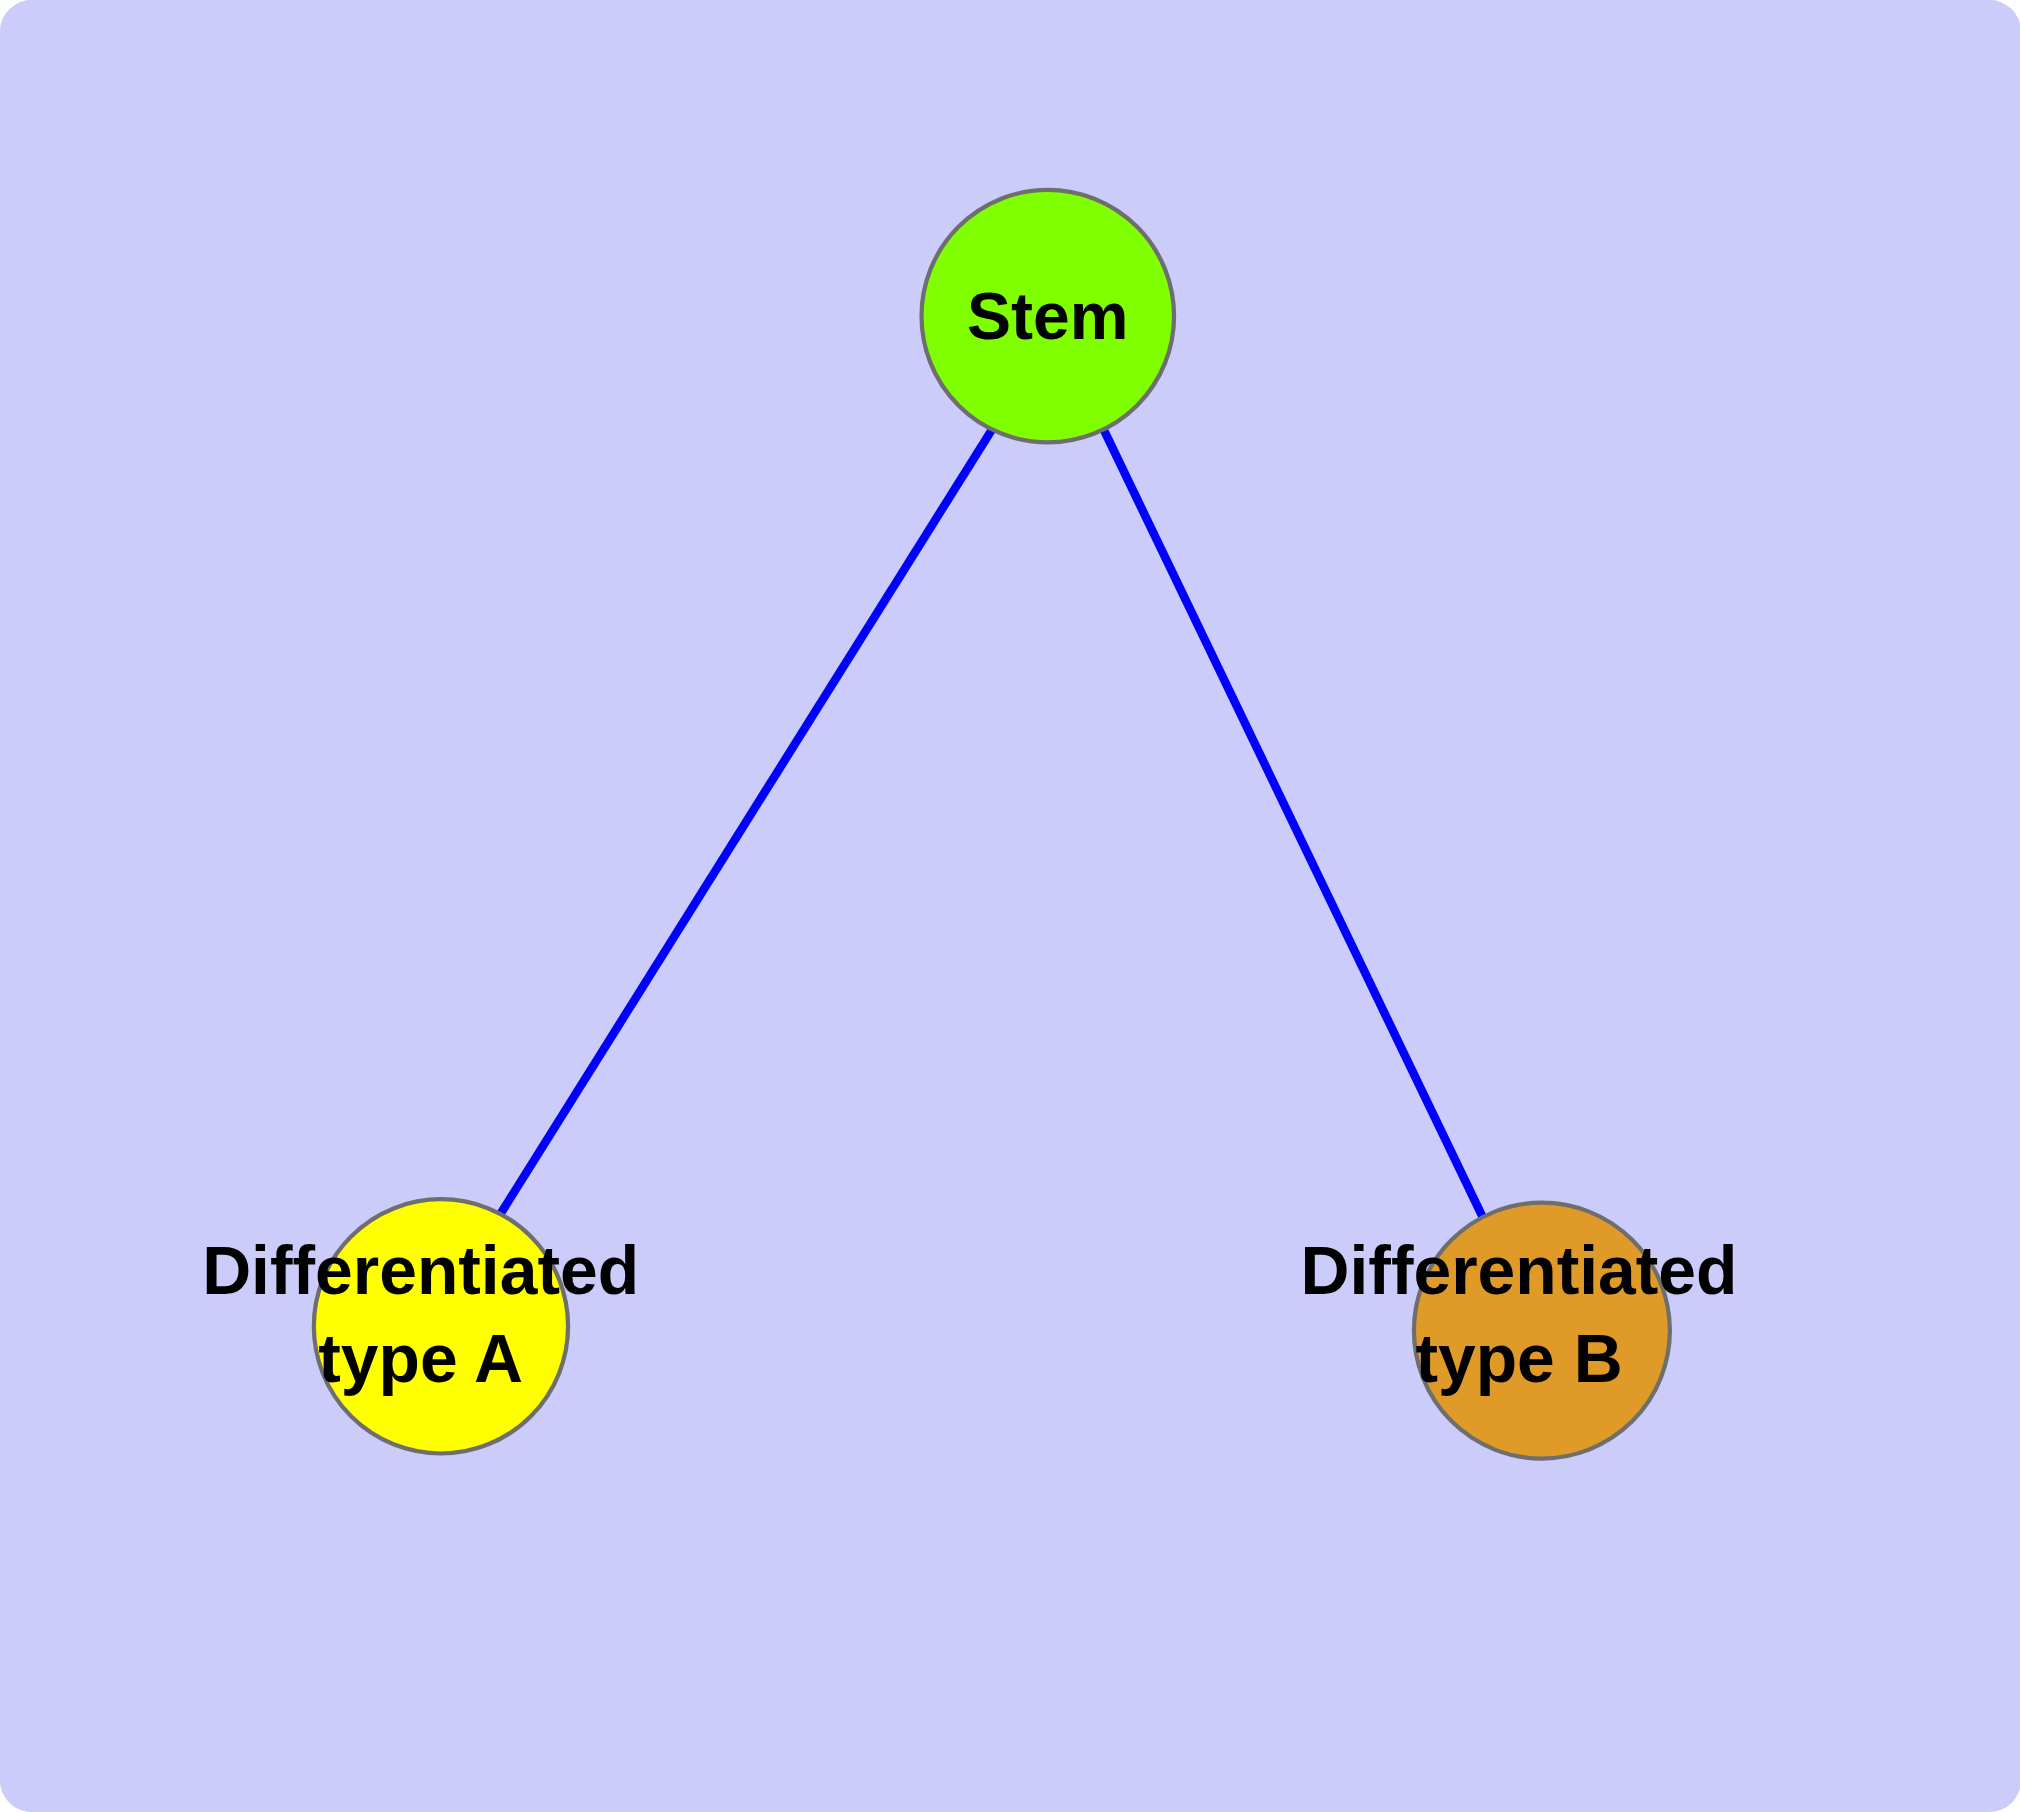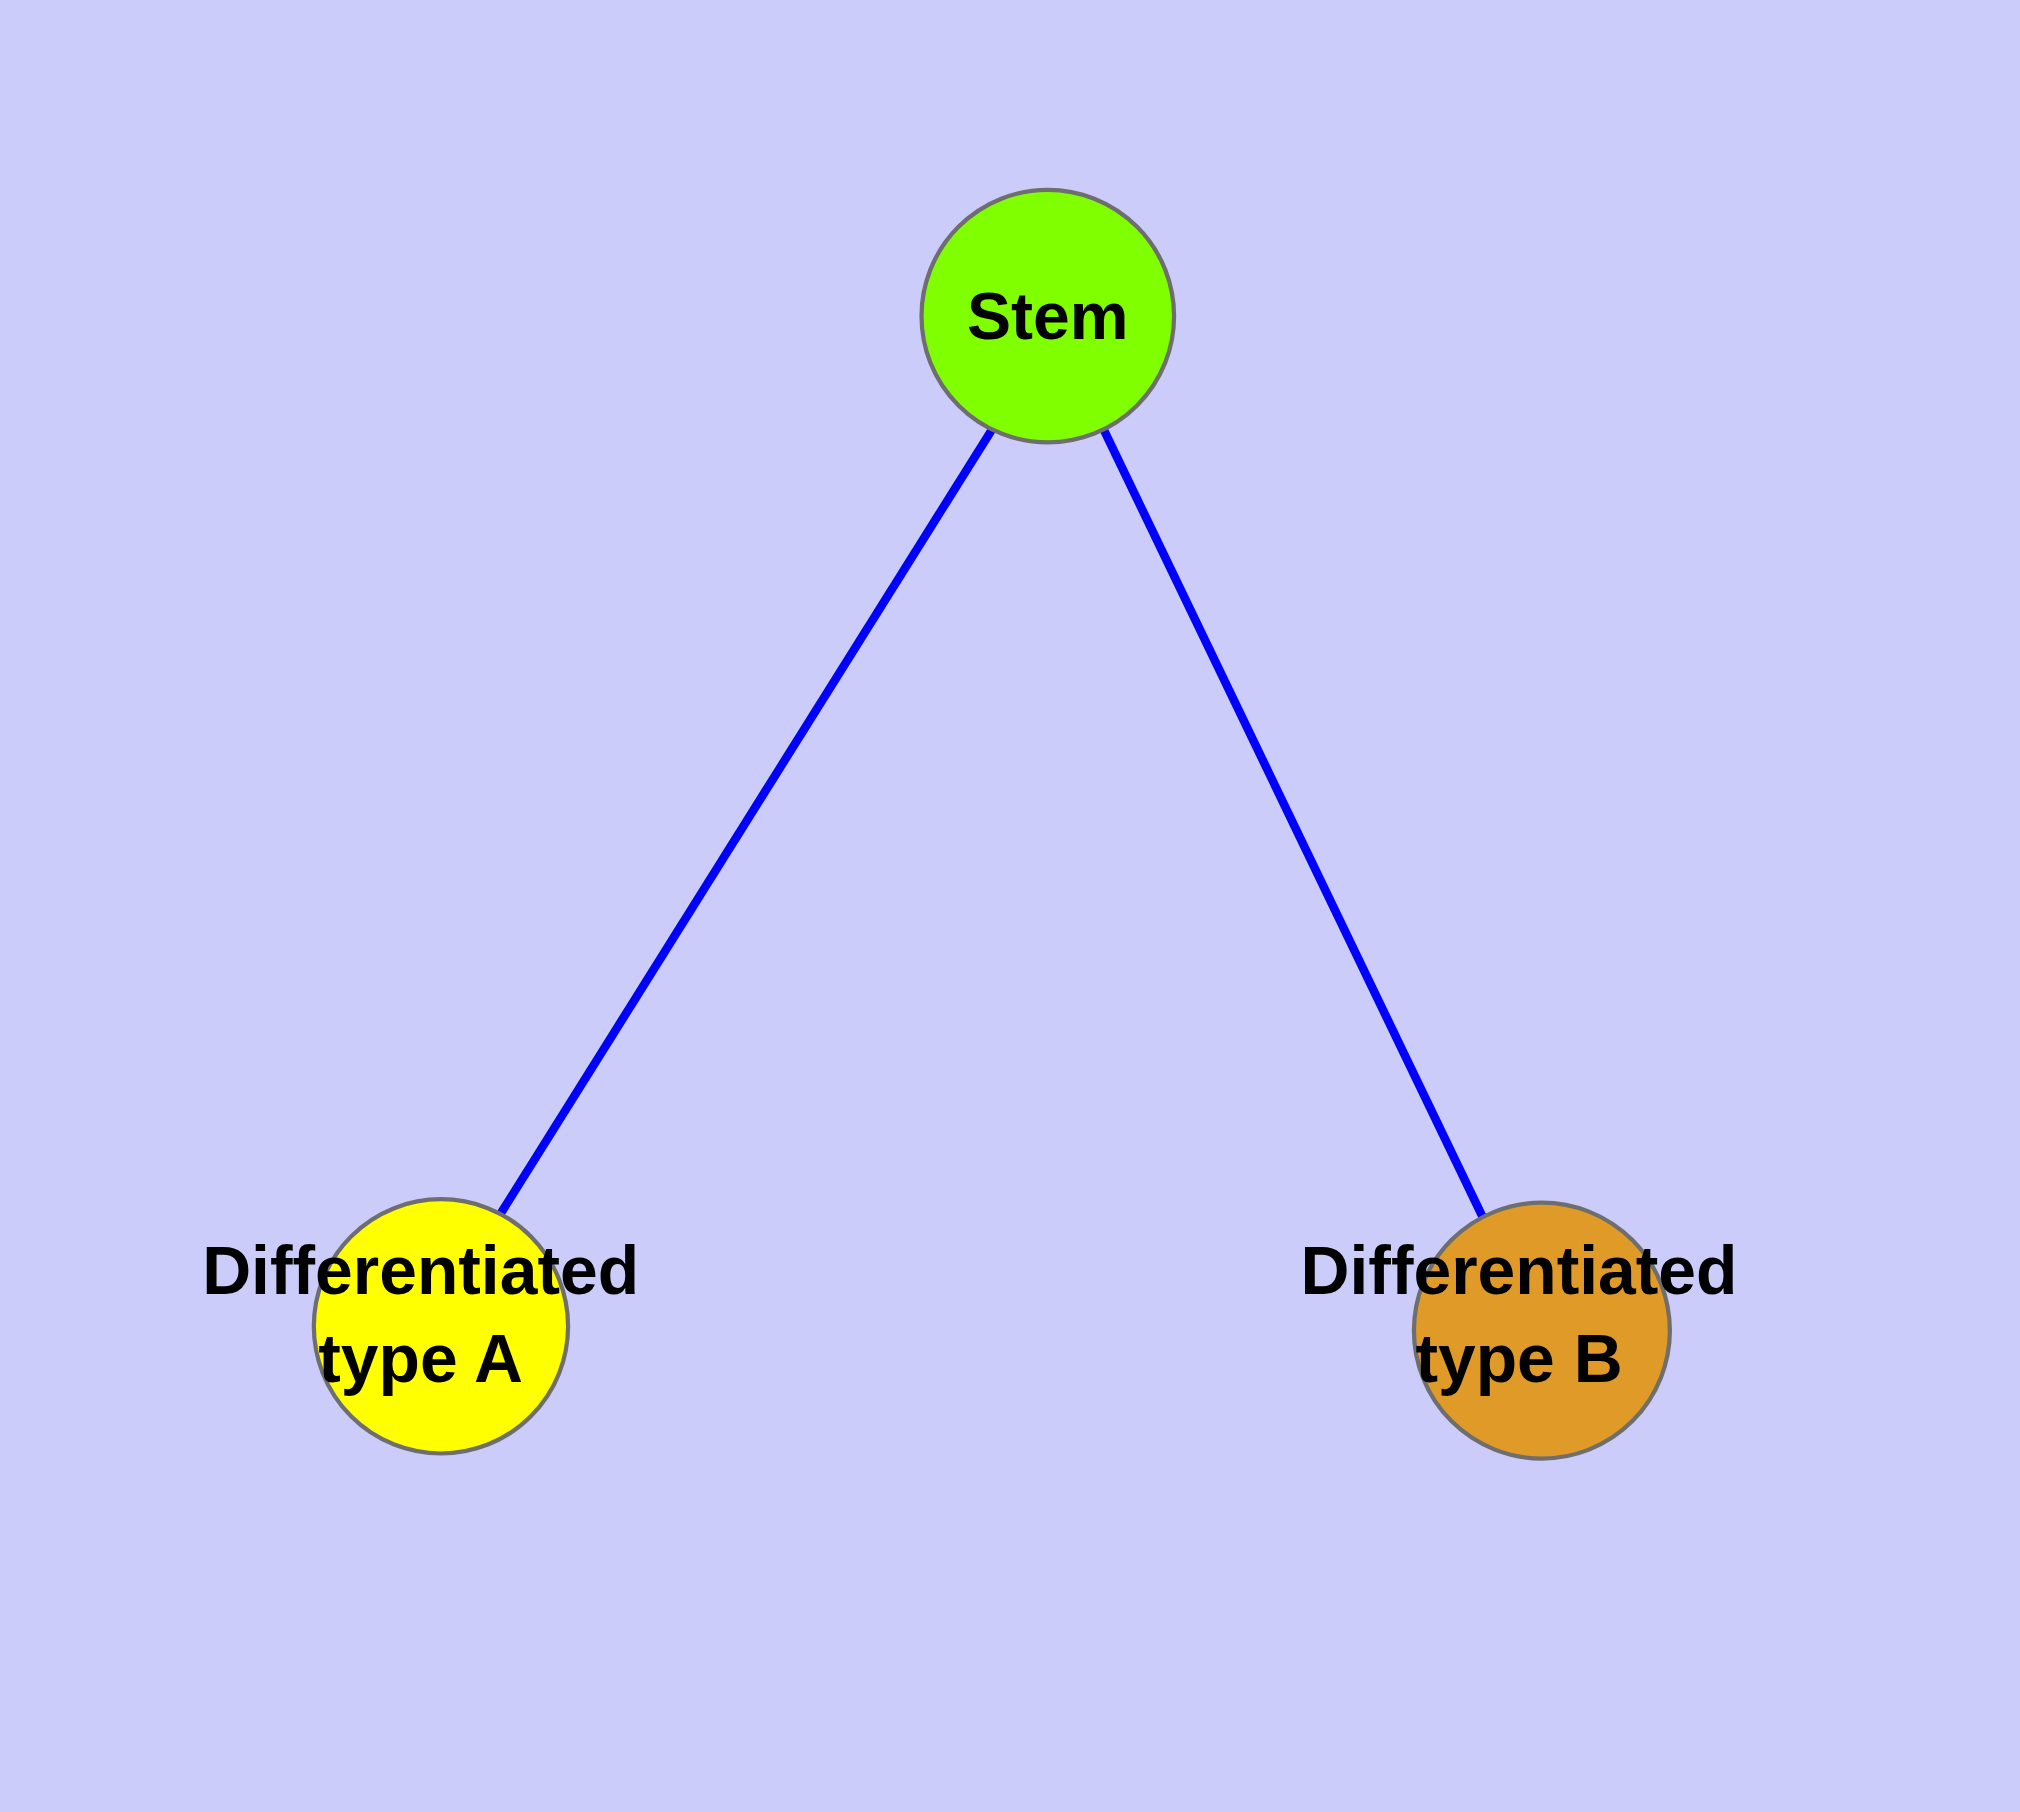--- a/index.html
+++ b/index.html
@@ -9,20 +9,21 @@
   }
   body {
     font-family: "Liberation Sans", sans-serif;
   }
   #canvas {
     position: relative;
     width: 2021px;
     height: 1812px;
     overflow: hidden;
     background: #ccccfa;
+    border-radius: 32px;
   }
   #graph-svg {
     position: absolute;
     left: 0;
     top: 0;
     width: 2021px;
     height: 1812px;
     display: block;
   }
   .node-label {

